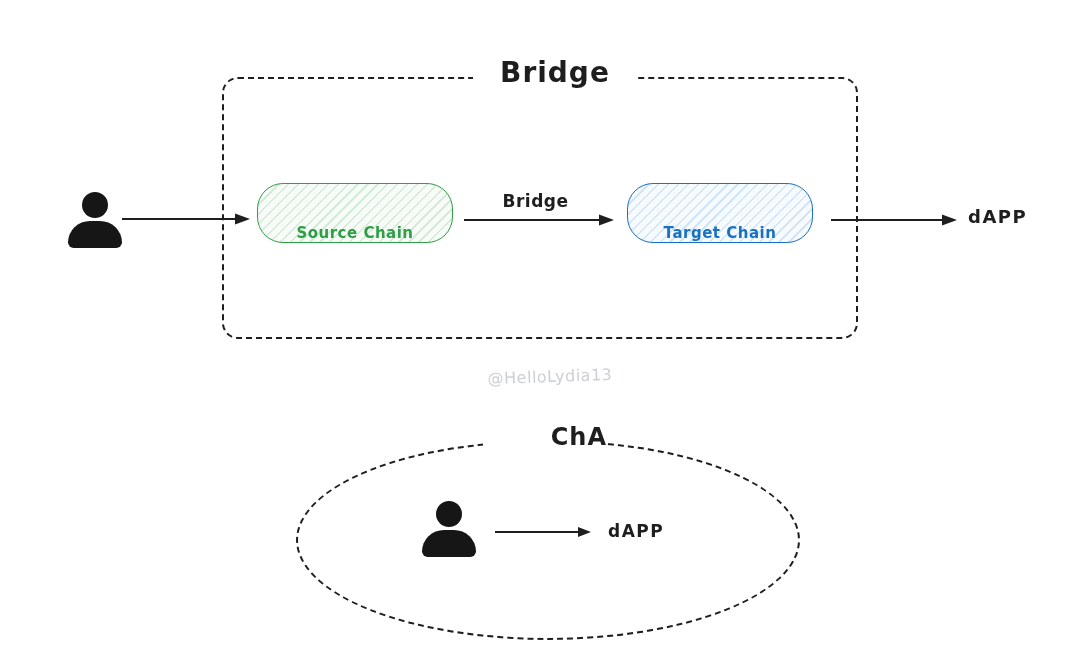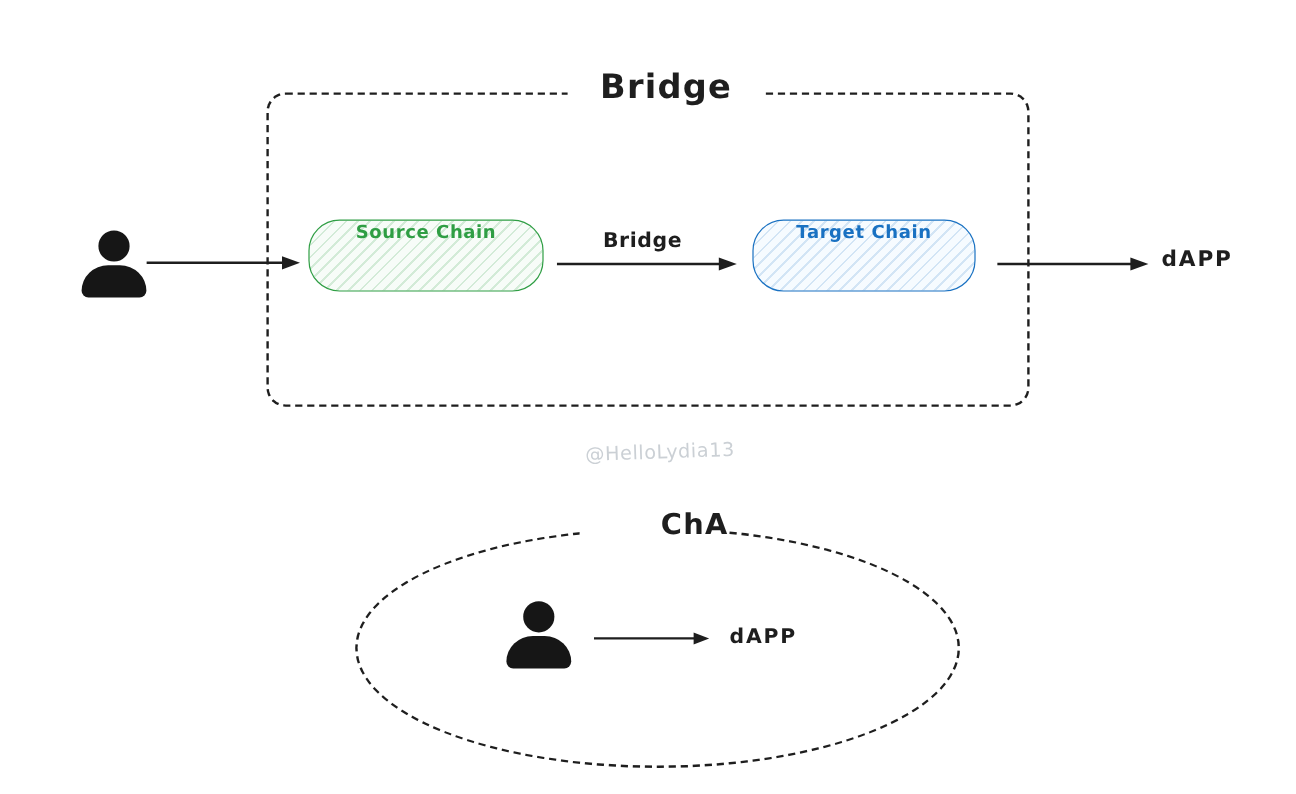--- a/index.html
+++ b/index.html
@@ -21,21 +21,21 @@
     position:absolute;left:473px;top:56px;width:164px;text-align:center;
     font-size:28px;font-weight:600;background:#ffffff;letter-spacing:1px;z-index:3;
   }
   .cha-title{
     position:absolute;left:483px;top:423px;width:124px;text-align:right;
     font-size:24px;font-weight:600;background:#ffffff;letter-spacing:1px;z-index:3;
   }
   
   .node{
     position:absolute;top:183px;height:60px;border-radius:26px;box-sizing:border-box;
-    display:flex;align-items:flex-start;justify-content:center;
+    display:flex;align-items:flex-end;justify-content:center;
     font-size:15px;font-weight:600;letter-spacing:.5px;z-index:2;
   }
   .node.green{
     left:257px;width:196px;border:1.8px solid #2f9e44;color:#2f9e44;
     background-color:#f7fcf8;
     background-image:repeating-linear-gradient(135deg, rgba(47,158,68,.18) 0 1.6px, transparent 1.6px 7px);
   }
   .node.blue{
     left:627px;width:186px;border:1.8px solid #1971c2;color:#1971c2;
     background-color:#f6fbff;

